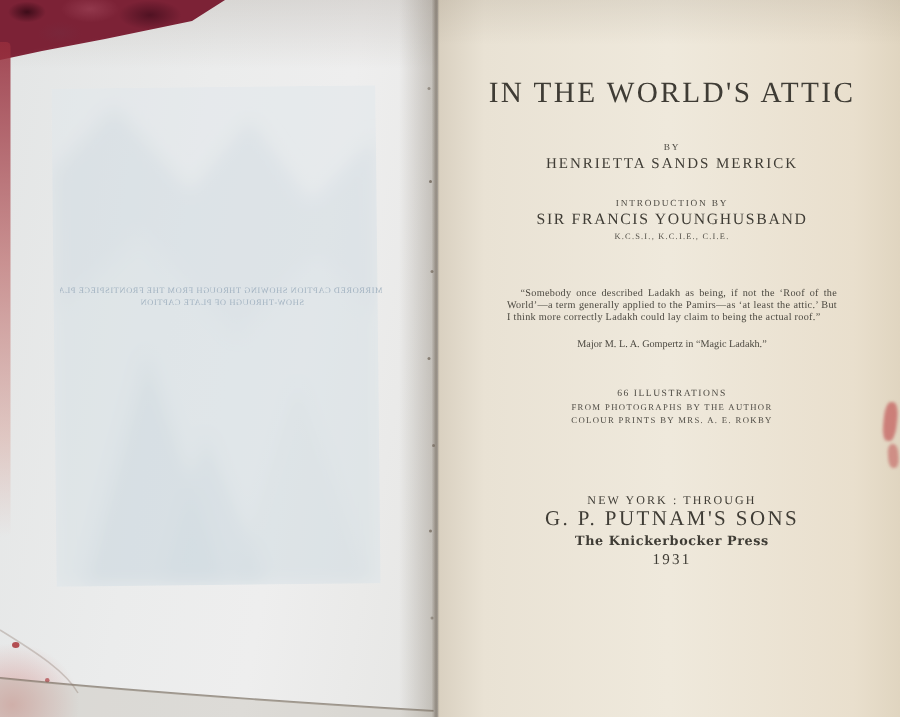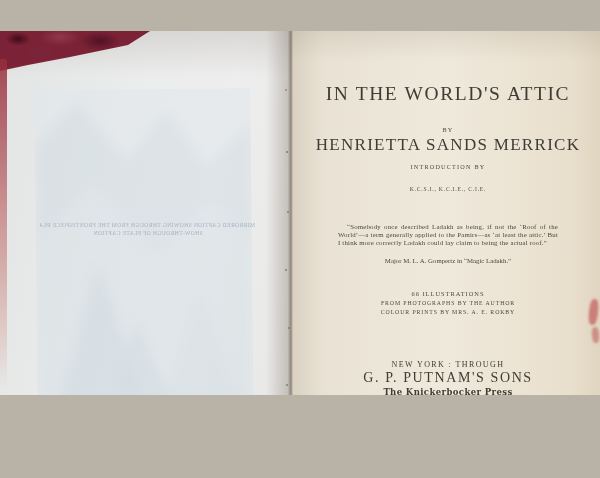--- a/index.html
+++ b/index.html
@@ -1,20 +1,19 @@
 <!DOCTYPE html>
 <html style="--ink: #3f3c35; --cover_maroon: #7c2236; --page_cream: #efe9dc; --page_grey: #ebecec; --ghost_blue: #ccd8e1; --ghost_text: #8ea2b4;"><head>
 <meta charset="utf-8">
 <style>
   html,body{margin:0;padding:0;background:#b9b2a6;}
   .photo{
-    position:relative;width:600px;height:364px;overflow:hidden;
+    position:relative;width:600px;height:478px;overflow:hidden;
     font-family:"Liberation Serif", serif;
     background:#e6e3dc;
-    margin-top:31px;
   }
   
   .left-page{
     position:absolute;left:0;top:0;width:292px;height:478px;
     background:linear-gradient(100deg,#e3e5e5 0%,#ebecec 40%,#eeeeee 65%,#e6e6e4 100%);
   }
   .left-page::before{ 
     content:"";position:absolute;left:0;top:0;width:100%;height:46px;
     background:linear-gradient(180deg,rgba(160,150,140,.25),rgba(160,150,140,0));
   }
@@ -51,21 +50,21 @@
     position:absolute;left:286px;top:120px;width:2px;height:2px;border-radius:50%;
     background:rgba(70,55,40,.55);
     box-shadow:1px 60px 0 rgba(70,55,40,.45), -1px 118px 0 rgba(70,55,40,.5),
                2px 176px 0 rgba(70,55,40,.4), 0 233px 0 rgba(70,55,40,.5),
                1px 291px 0 rgba(70,55,40,.35), -1px -62px 0 rgba(70,55,40,.4);
   }
   
   .tp{position:absolute;left:303px;width:290px;text-align:center;color:var(--ink,#3f3c35);}
   .t-title{top:52px;font-size:19.5px;letter-spacing:1.6px;font-weight:500;white-space:nowrap;}
   .t-by{top:95px;font-size:6.2px;letter-spacing:1.2px;color:#4c4942;}
-  .t-author{top:104px;font-size:17px;letter-spacing:1.3px;}
+  .t-author{top:104px;font-size:10px;letter-spacing:1.3px;}
   .t-introby{top:132px;font-size:6.2px;letter-spacing:1.2px;color:#4c4942;}
   .t-introducer{top:141px;font-size:10.5px;letter-spacing:1.1px;}
   .t-honors{top:155px;font-size:5.6px;letter-spacing:.8px;color:#514e46;}
   .t-quote{
     top:192px;left:338px;width:220px;text-align:justify;
     font-size:6.8px;line-height:7.9px;letter-spacing:.2px;color:#4a473f;text-indent:9px;
   }
   .t-quote-attr{top:226px;left:338px;width:220px;text-align:center;font-size:6.8px;color:#4a473f;}
   .t-illus1{top:259px;font-size:6.4px;letter-spacing:1px;color:#4c4942;}
   .t-illus2{top:269px;font-size:5.8px;letter-spacing:.9px;color:#4c4942;}
@@ -130,20 +129,21 @@
   </div>
 
   <div class="right-page"></div>
   <div class="gutter-line"></div>
   <div class="gutter-specks"></div>
 
   <div class="tp t-title">IN THE WORLD'S ATTIC</div>
   <div class="tp t-by">BY</div>
   <div class="tp t-author">HENRIETTA SANDS MERRICK</div>
   <div class="tp t-introby">INTRODUCTION BY</div>
+  <div class="tp t-introducer">SIR FRANCIS YOUNGHUSBAND</div>
   <div class="tp t-honors">K.C.S.I., K.C.I.E., C.I.E.</div>
   <div class="tp t-quote">“Somebody once described Ladakh as being, if not the ‘Roof of the World’—a term generally applied to the Pamirs—as ‘at least the attic.’ But I think more correctly Ladakh could lay claim to being the actual roof.”</div>
   <div class="tp t-quote-attr">Major M. L. A. Gompertz in “Magic Ladakh.”</div>
   <div class="tp t-illus1">66 ILLUSTRATIONS</div>
   <div class="tp t-illus2">FROM PHOTOGRAPHS BY THE AUTHOR</div>
   <div class="tp t-illus3">COLOUR PRINTS BY MRS. A. E. ROKBY</div>
   <div class="tp t-cities">NEW YORK : THROUGH</div>
   <div class="tp t-press">The Knickerbocker Press</div>
   <div class="tp t-publisher">G. P. PUTNAM'S SONS</div>
   <div class="tp t-year">1931</div>

